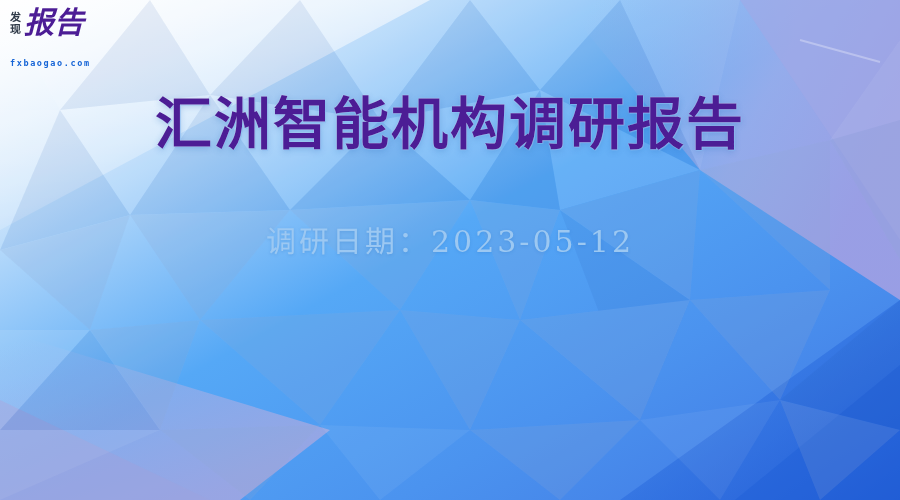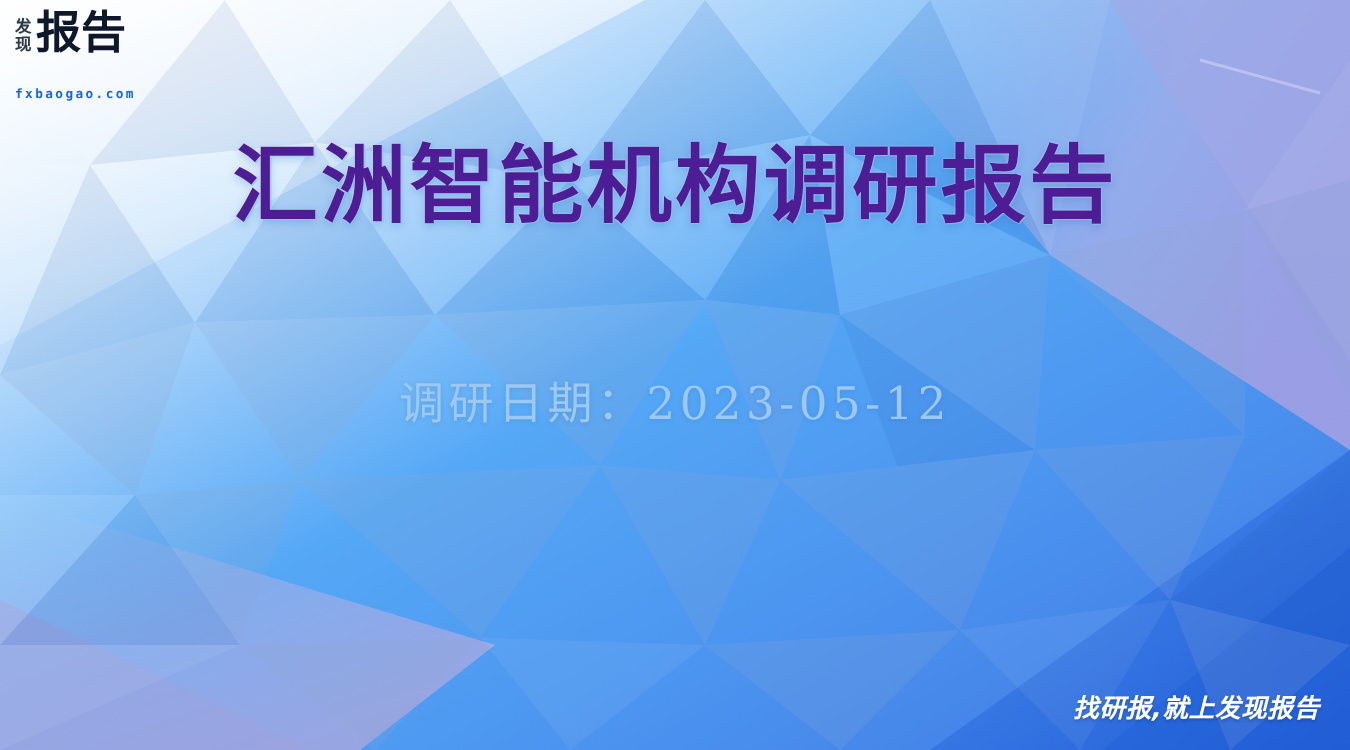--- a/index.html
+++ b/index.html
@@ -57,22 +57,23 @@
     line-height: 12px;
     font-weight: 700;
     color: #2f3a48;
     letter-spacing: 0;
   }
   .logo-main {
     font-family: "DejaVu Sans", sans-serif;
     font-size: 30px;
     line-height: 30px;
     font-weight: 800;
-    color: #0f172a;
+    color: #4c1d95;
     letter-spacing: 0px;
+    font-style: italic;
   }
   .logo-url {
     margin-top: 20px;
     font-family: "DejaVu Sans Mono", monospace;
     font-size: 8.5px;
     line-height: 10px;
     font-weight: 700;
     color: #1765d6;
     letter-spacing: 1.6px;
   }
@@ -97,21 +98,21 @@
     letter-spacing: 2px;
     text-shadow:
       0 0 1px rgba(255,255,255,0.85),
       1px 1px 0 rgba(120,180,240,0.55),
       0 2px 6px rgba(40,110,190,0.30);
   }
   .sub-title {
     position: absolute;
     left: 0;
     right: 0;
-    top: 162px;
+    top: 134px;
     margin: 0;
     text-align: center;
     font-family: "DejaVu Serif", "Liberation Serif", serif;
     font-size: 30px;
     line-height: 40px;
     font-weight: 400;
     color: #9cc8f2;
     letter-spacing: 3px;
     text-shadow: 0 1px 3px rgba(40,110,190,0.25);
   }
@@ -258,15 +259,14 @@
       <div class="logo-main">报告</div>
     </div>
     <div class="logo-url">fxbaogao.com</div>
   </div>
 
   <div class="title-block">
     <h1 class="main-title">汇洲智能机构调研报告</h1>
     <p class="sub-title">调研日期：2023-05-12</p>
   </div>
 
-  <div class="slogan">找研报,就上发现报告</div>
 
 </div>
 
 </body></html>

